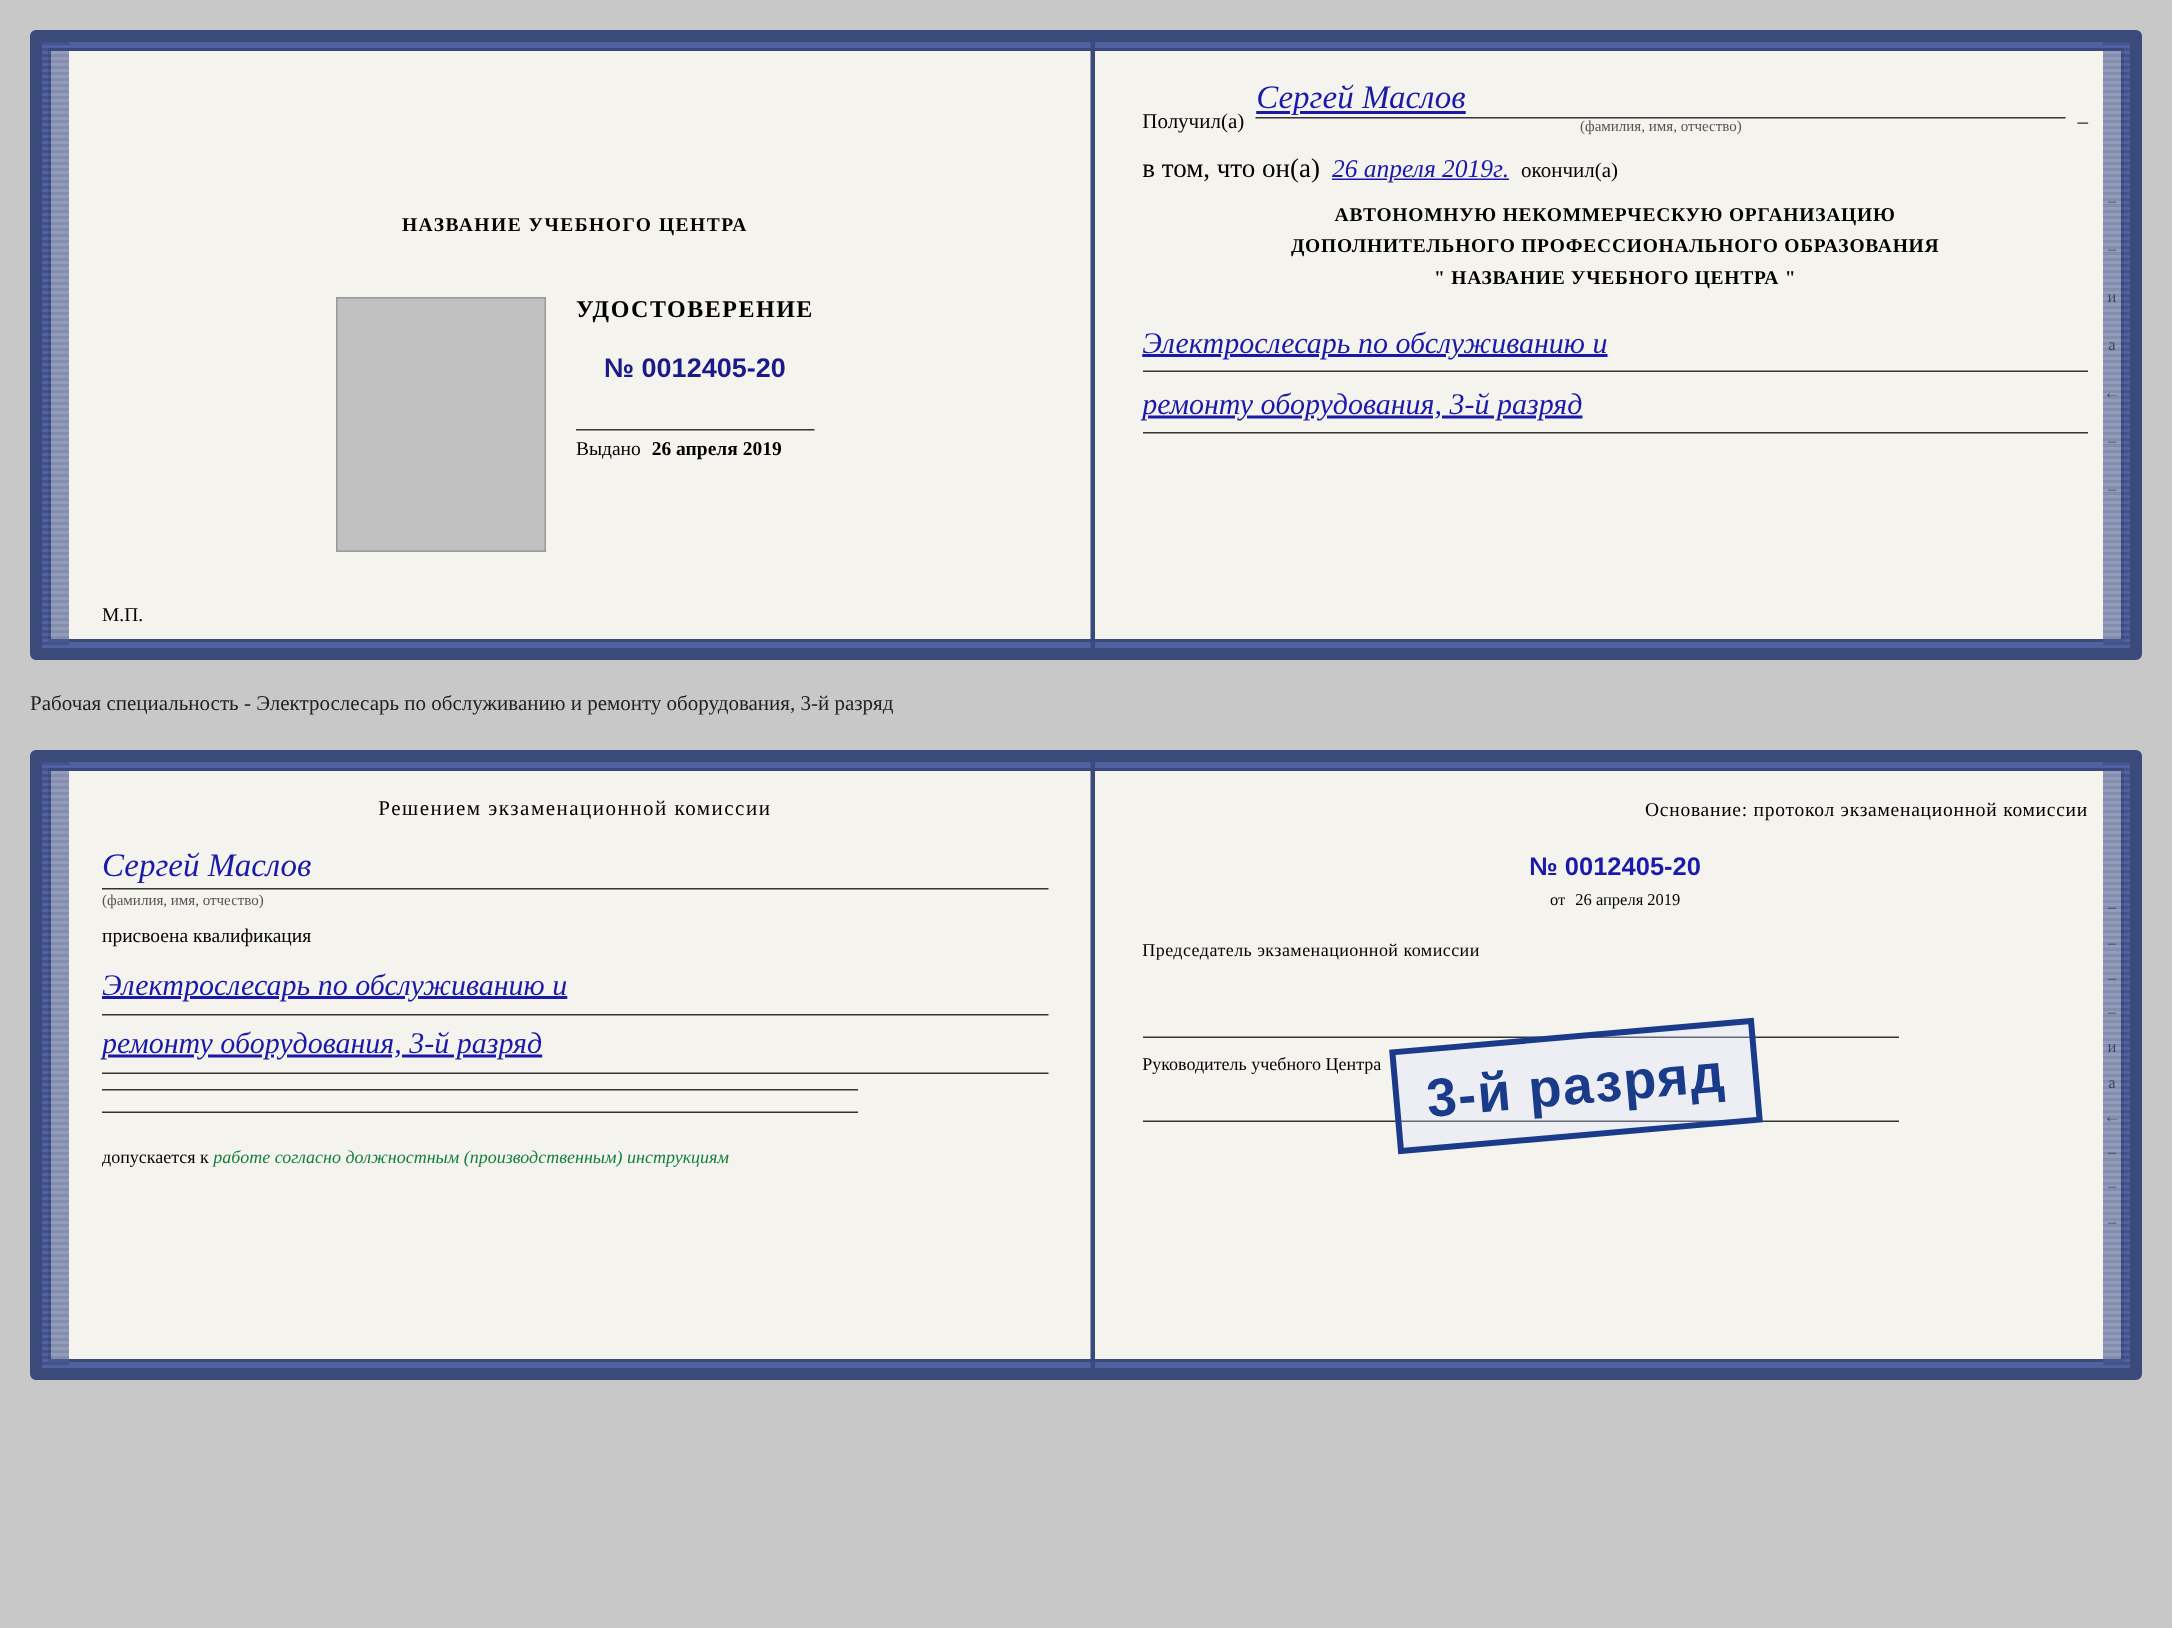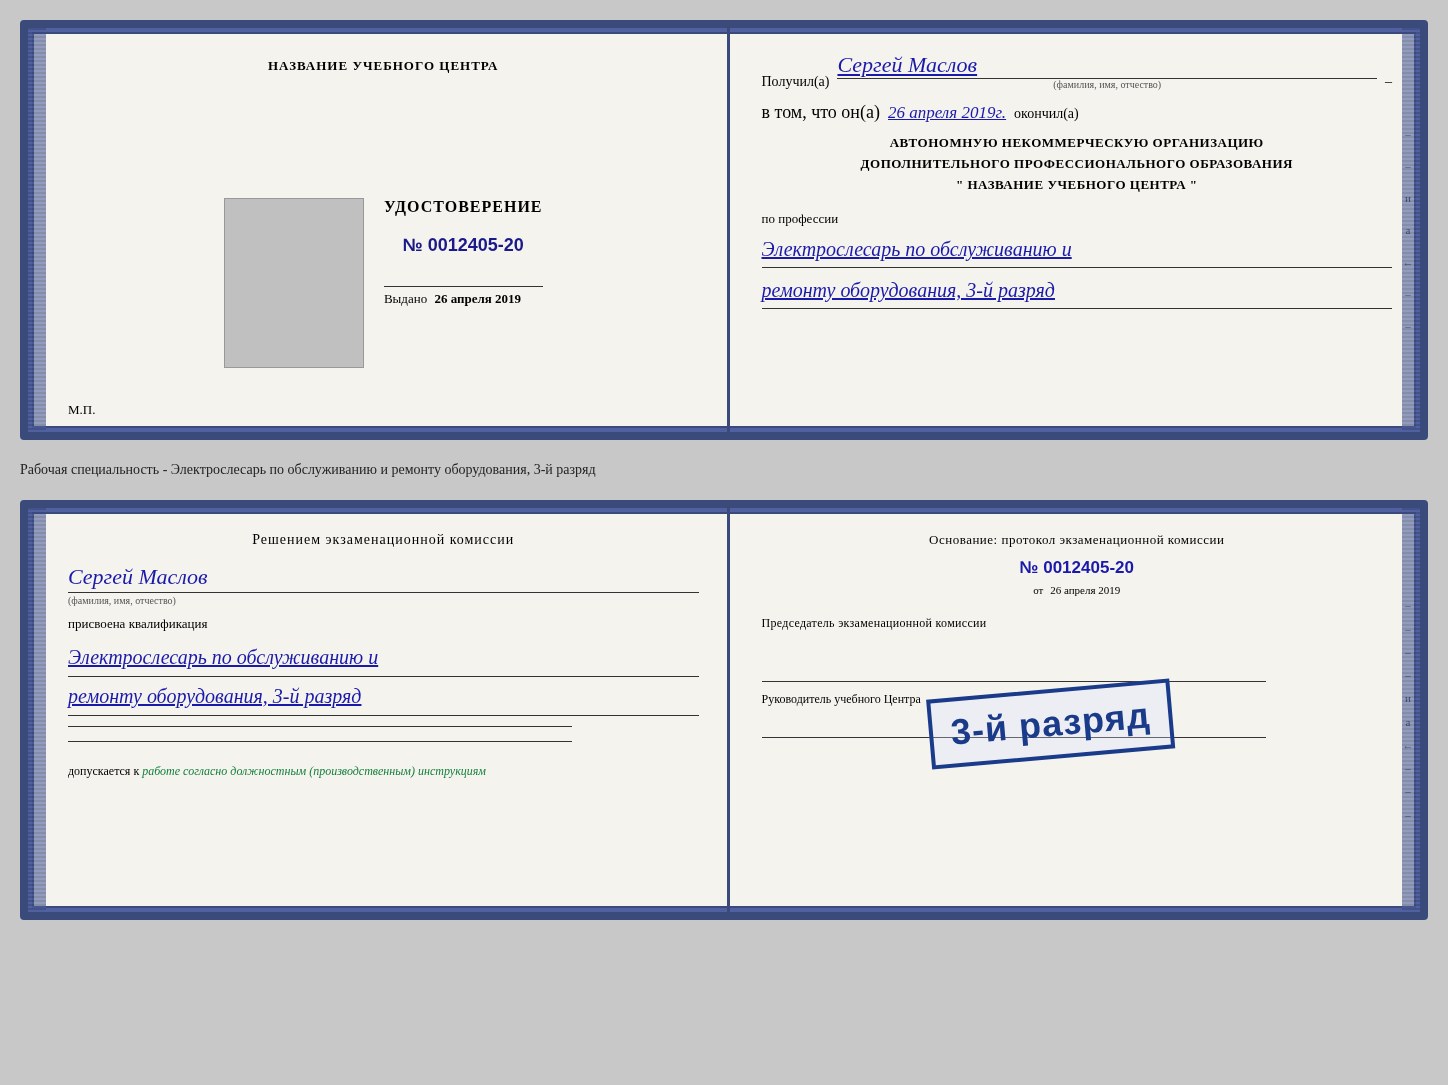--- a/index.html
+++ b/index.html
@@ -60,21 +60,21 @@
     
     .top-card {
       min-height: 420px;
     }
 
     .top-card .cert-left {
       padding-left: 40px;
       display: flex;
       flex-direction: column;
       align-items: center;
-      justify-content: space-between;
+      justify-content: flex-end;
       padding-top: 30px;
     }
 
     .org-title {
       font-size: 13px;
       font-weight: bold;
       letter-spacing: 1px;
       text-align: center;
       margin-bottom: 40px;
       text-transform: uppercase;
@@ -246,22 +246,22 @@
     }
 
     
     .bottom-card .cert-right {
       padding-top: 24px;
     }
 
     .osnование-text {
       font-size: 13px;
       letter-spacing: 0.5px;
-      text-align: center;
-      margin-bottom: 10px;
+      text-align: right;
+      margin-bottom: 20px;
     }
 
     .protocol-number {
       font-size: 17px;
       font-weight: bold;
       text-align: center;
       color: #1a1aaa;
       font-family: Arial, sans-serif;
       margin-bottom: 6px;
     }
@@ -361,21 +361,20 @@
         <span class="vtom-handwritten">26 апреля 2019г.</span>
         <span style="font-size:14px;">окончил(а)</span>
       </div>
 
       <div class="org-block">
         <div>АВТОНОМНУЮ НЕКОММЕРЧЕСКУЮ ОРГАНИЗАЦИЮ</div>
         <div>ДОПОЛНИТЕЛЬНОГО ПРОФЕССИОНАЛЬНОГО ОБРАЗОВАНИЯ</div>
         <div>"  НАЗВАНИЕ УЧЕБНОГО ЦЕНТРА  "</div>
       </div>
 
-      <div class="profession-label">по профессии</div>
       <div style="border-bottom:1px solid #333;margin-bottom:4px;">
         <div class="profession-handwritten">Электрослесарь по обслуживанию и</div>
       </div>
       <div style="border-bottom:1px solid #333;">
         <div class="profession-handwritten">ремонту оборудования, 3-й разряд</div>
       </div>
 
       <div class="right-text-marks">
         <span>–</span>
         <span>–</span>

